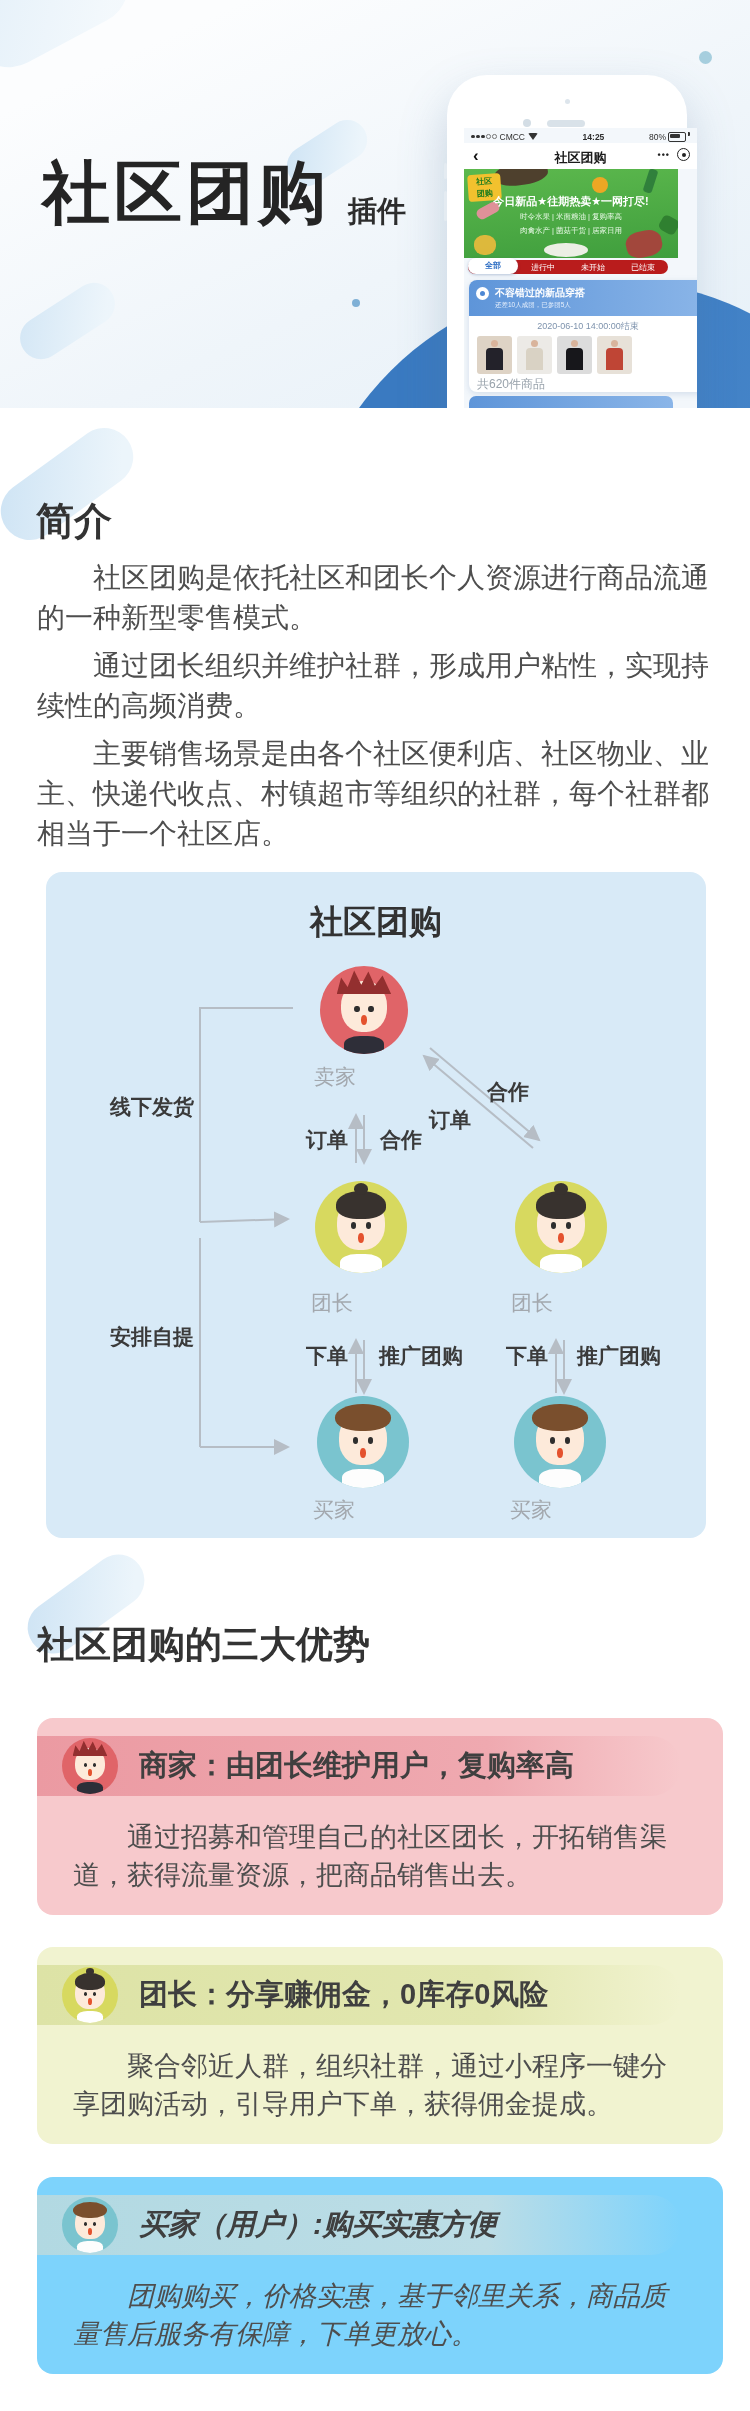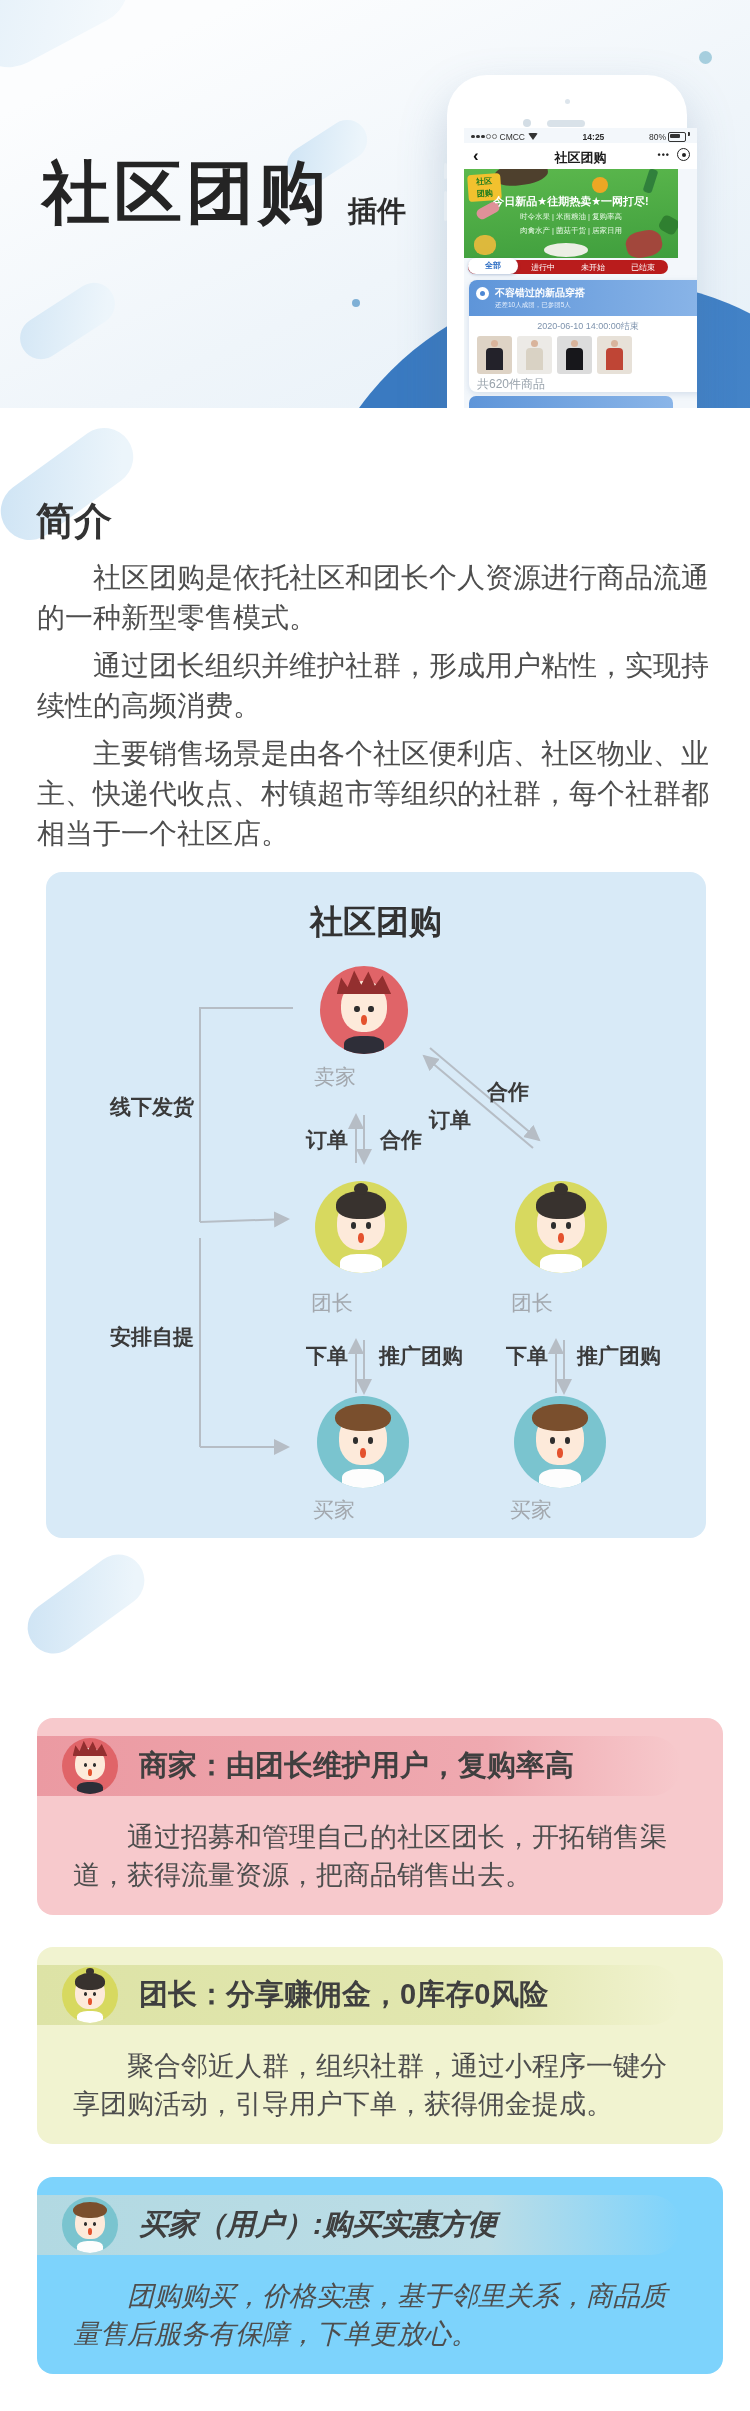--- a/index.html
+++ b/index.html
@@ -335,20 +335,21 @@
   <div class="arrow-label al-right" style="left:296px;top:1126px;">订单</div>
   <div class="arrow-label" style="left:380px;top:1126px;">合作</div>
   <div class="arrow-label" style="left:429px;top:1106px;">订单</div>
   <div class="arrow-label" style="left:487px;top:1078px;">合作</div>
   <div class="arrow-label al-right" style="left:296px;top:1342px;">下单</div>
   <div class="arrow-label" style="left:379px;top:1342px;">推广团购</div>
   <div class="arrow-label al-right" style="left:496px;top:1342px;">下单</div>
   <div class="arrow-label" style="left:577px;top:1342px;">推广团购</div>
 
   <div class="wisp adv-wisp"></div>
+  <div class="h-adv">社区团购的三大优势</div>
 
   <div class="adv-card card-pink">
     <div class="adv-band band-pink"></div>
     <div class="avatar av-seller adv-avatar">
       <div class="face"></div>
         <div class="hair"></div>
       <div class="eye l"></div>
         <div class="eye r"></div>
         <div class="mouth"></div>
         <div class="shirt"></div>

